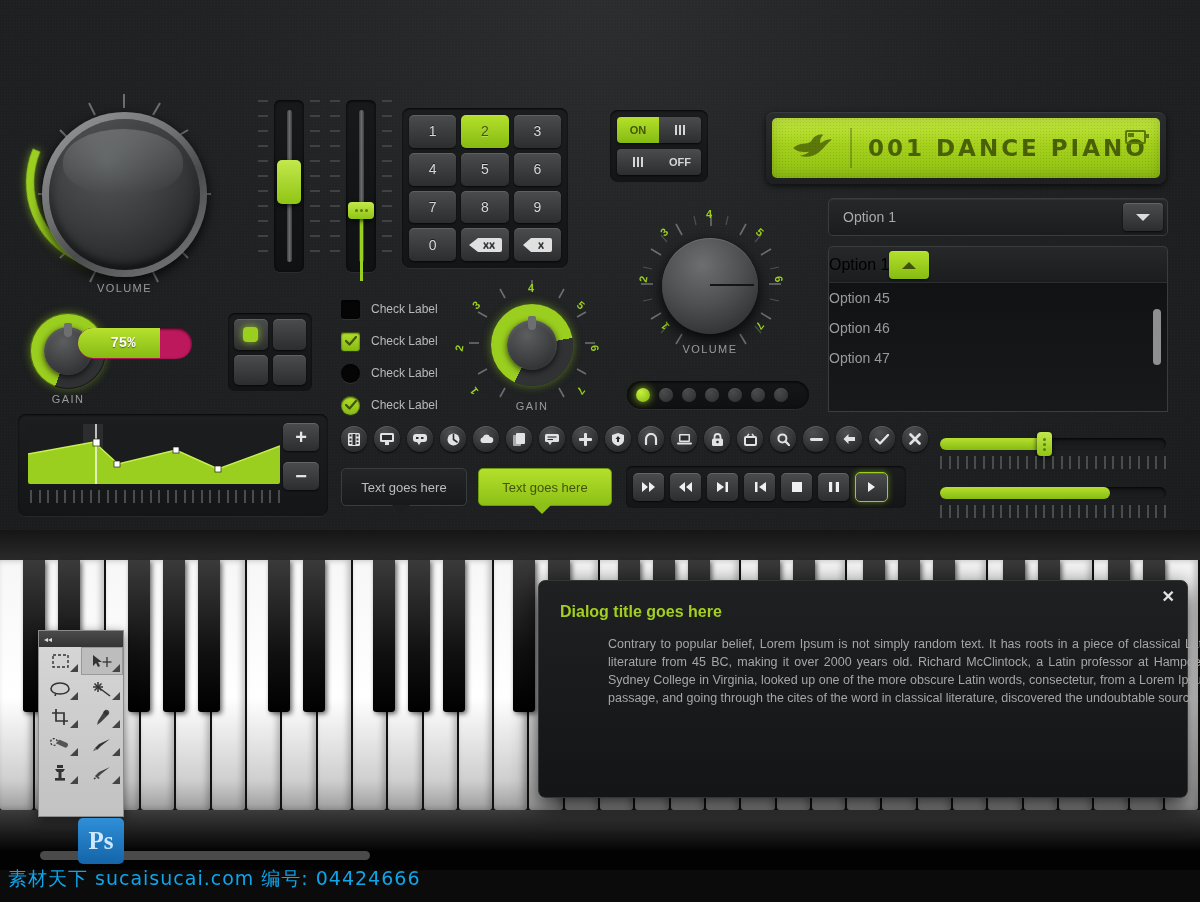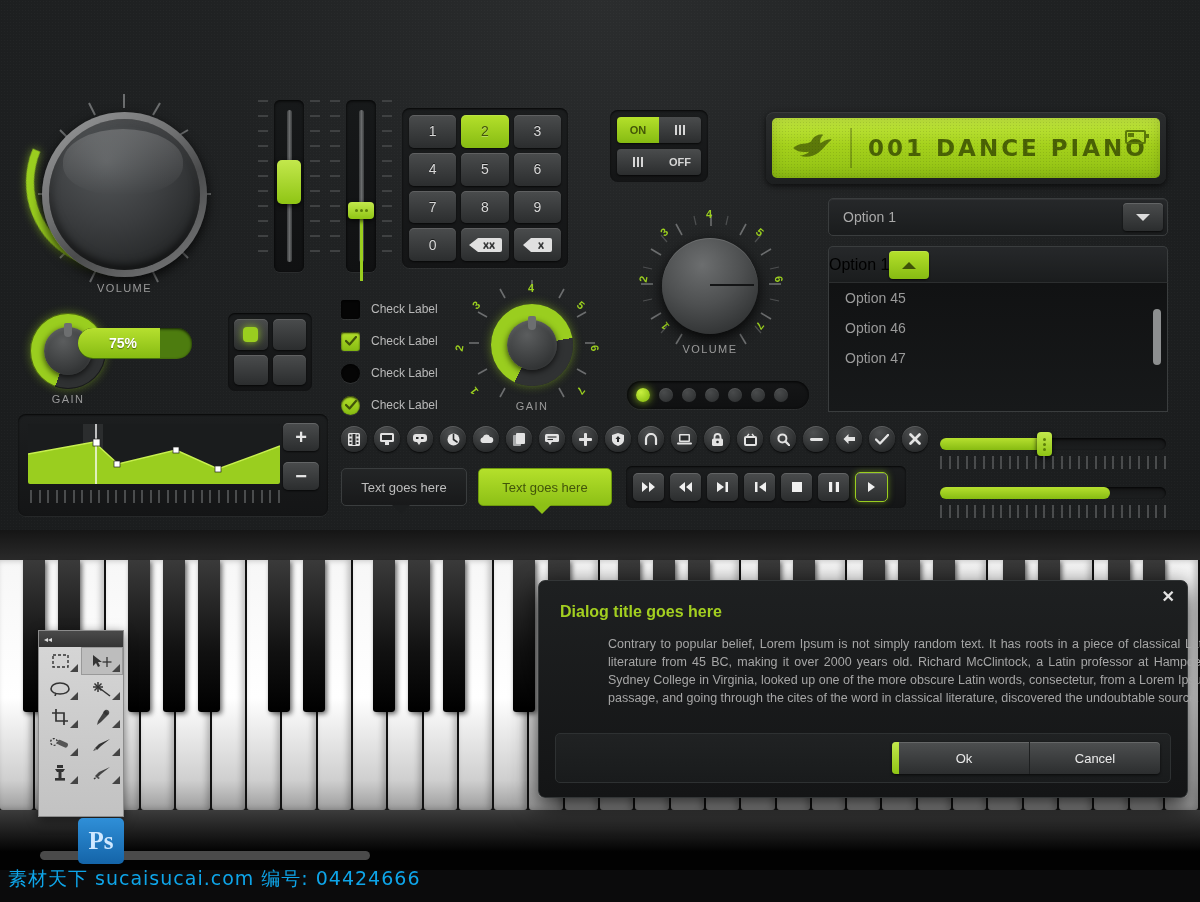--- a/index.html
+++ b/index.html
@@ -52,21 +52,21 @@
   .gain-wrap{position:absolute;left:22px;top:305px;width:92px;height:92px;}
   .gain-ring{position:absolute;left:8px;top:8px;width:76px;height:76px;border-radius:50%;
     background:conic-gradient(from 200deg,#9ace1f 0deg 250deg,#2f3132 250deg 360deg);
     box-shadow:0 0 10px rgba(154,206,31,.45), inset 0 0 0 1px rgba(0,0,0,.5);}
   .gain-hole{position:absolute;left:22px;top:22px;width:48px;height:48px;border-radius:50%;
     background:radial-gradient(circle at 40% 30%,#5b5d5e,#3a3c3d 60%,#232526 100%);
     box-shadow:inset 0 2px 4px rgba(255,255,255,.12), 0 2px 6px rgba(0,0,0,.7);}
   .gain-pip{position:absolute;left:42px;top:18px;width:8px;height:14px;border-radius:4px 4px 8px 8px;
     background:#6d6f70;}
   .gain-bar{position:absolute;left:78px;top:328px;width:114px;height:31px;border-radius:15px;
-    background:#4d7c0f;box-shadow:inset 0 1px 3px rgba(0,0,0,.8);}
+    background:#be185d;box-shadow:inset 0 1px 3px rgba(0,0,0,.8);font-family:Liberation Mono, monospace;}
   .gain-fill{position:absolute;left:0;top:0;width:82px;height:30px;border-radius:15px 0 0 15px;
     background:linear-gradient(180deg,#b6e02f,#86bb12);}
   .gain-val{position:absolute;left:0;top:0;width:90px;height:30px;line-height:30px;text-align:center;
     font-size:14px;color:#fff;font-weight:bold;text-shadow:0 1px 1px rgba(0,0,0,.45);}
   .gain-label{position:absolute;left:20px;top:393px;width:96px;}
 
   
   .fader{position:absolute;width:30px;height:172px;border-radius:6px;
     background:linear-gradient(180deg,#17191a,#101112);
     box-shadow:inset 0 1px 3px rgba(0,0,0,.9), 0 1px 0 rgba(255,255,255,.05);}
@@ -187,21 +187,21 @@
   .sel-btn.green{background:linear-gradient(180deg,#b4e02b,#86bb12);}
   .caret{width:0;height:0;border-left:7px solid transparent;border-right:7px solid transparent;}
   .caret.down{border-top:7px solid #dcdcdc;}
   .caret.up{border-bottom:7px solid #3f5208;}
 
   .select2{position:absolute;left:828px;top:246px;width:338px;height:36px;border-radius:5px 5px 0 0;
     background:linear-gradient(180deg,#26282a,#1a1c1d);border:1px solid #3a3d3e;border-bottom:none;
     display:flex;align-items:center;}
   .optlist{position:absolute;left:828px;top:282px;width:338px;height:128px;overflow:hidden;
     background:linear-gradient(180deg,#111213,#17191a);border:1px solid #3a3d3e;border-top:1px solid #2c2e2f;}
-  .opt{height:30px;line-height:30px;padding-left:16px;font-size:14px;color:#9a9a9a;}
+  .opt{height:30px;line-height:30px;padding-left:0;font-size:14px;color:#9a9a9a;}
   .opt.sel{background:linear-gradient(180deg,#2a2c2d,#1d1f20);color:#fff;font-weight:bold;}
   .optscroll{position:absolute;right:6px;top:26px;width:8px;height:56px;border-radius:4px;background:#8d8f90;}
 
   
   .wave-box{position:absolute;left:18px;top:414px;width:310px;height:102px;border-radius:8px;
     background:linear-gradient(180deg,#1c1e1f,#141516);padding:8px;box-sizing:border-box;
     box-shadow:inset 0 1px 2px rgba(0,0,0,.8), 0 1px 0 rgba(255,255,255,.05);}
   .wave-screen{position:absolute;left:10px;top:10px;width:252px;height:60px;background:#1a1c1d;border-radius:2px;overflow:hidden;}
   .wave-ticks{position:absolute;left:12px;top:76px;width:250px;display:flex;justify-content:space-between;}
   .wave-ticks i{width:2px;height:13px;background:#4a4c4d;}
@@ -976,28 +976,20 @@
       <div class="bk" style="left:1108px"></div>
       <div class="bk" style="left:1143px"></div>
     </div>
     <div class="reflect"></div>
   </div>
 
   <div class="dialog">
     <span class="dlg-close">✕</span>
     <div class="dlg-title">Dialog title goes here</div>
     <div class="dlg-body">Contrary to popular belief, Lorem Ipsum is not simply random text. It has roots in a piece of classical Latin literature from 45 BC, making it over 2000 years old. Richard McClintock, a Latin professor at Hampden-Sydney College in Virginia, looked up one of the more obscure Latin words, consectetur, from a Lorem Ipsum passage, and going through the cites of the word in classical literature, discovered the undoubtable source.</div>
-    <div class="dlg-foot">
-      <div class="dlg-btns">
-        <span class="dlg-accent"></span>
-        <span class="dlg-btn">Ok</span>
-        <span class="dlg-sep"></span>
-        <span class="dlg-btn">Cancel</span>
-      </div>
-    </div>
   </div>
 
   <div class="ps-pal">
     <div class="ps-bar">◂◂</div>
     <div class="ps-grid">
       <div class="ps-cell">
           <svg width="17" height="14" viewBox="0 0 17 14">
             <rect x="1" y="1" width="15" height="12" fill="none" stroke="#333" stroke-width="1.4" stroke-dasharray="3 2"></rect>
           </svg>
         </div>

